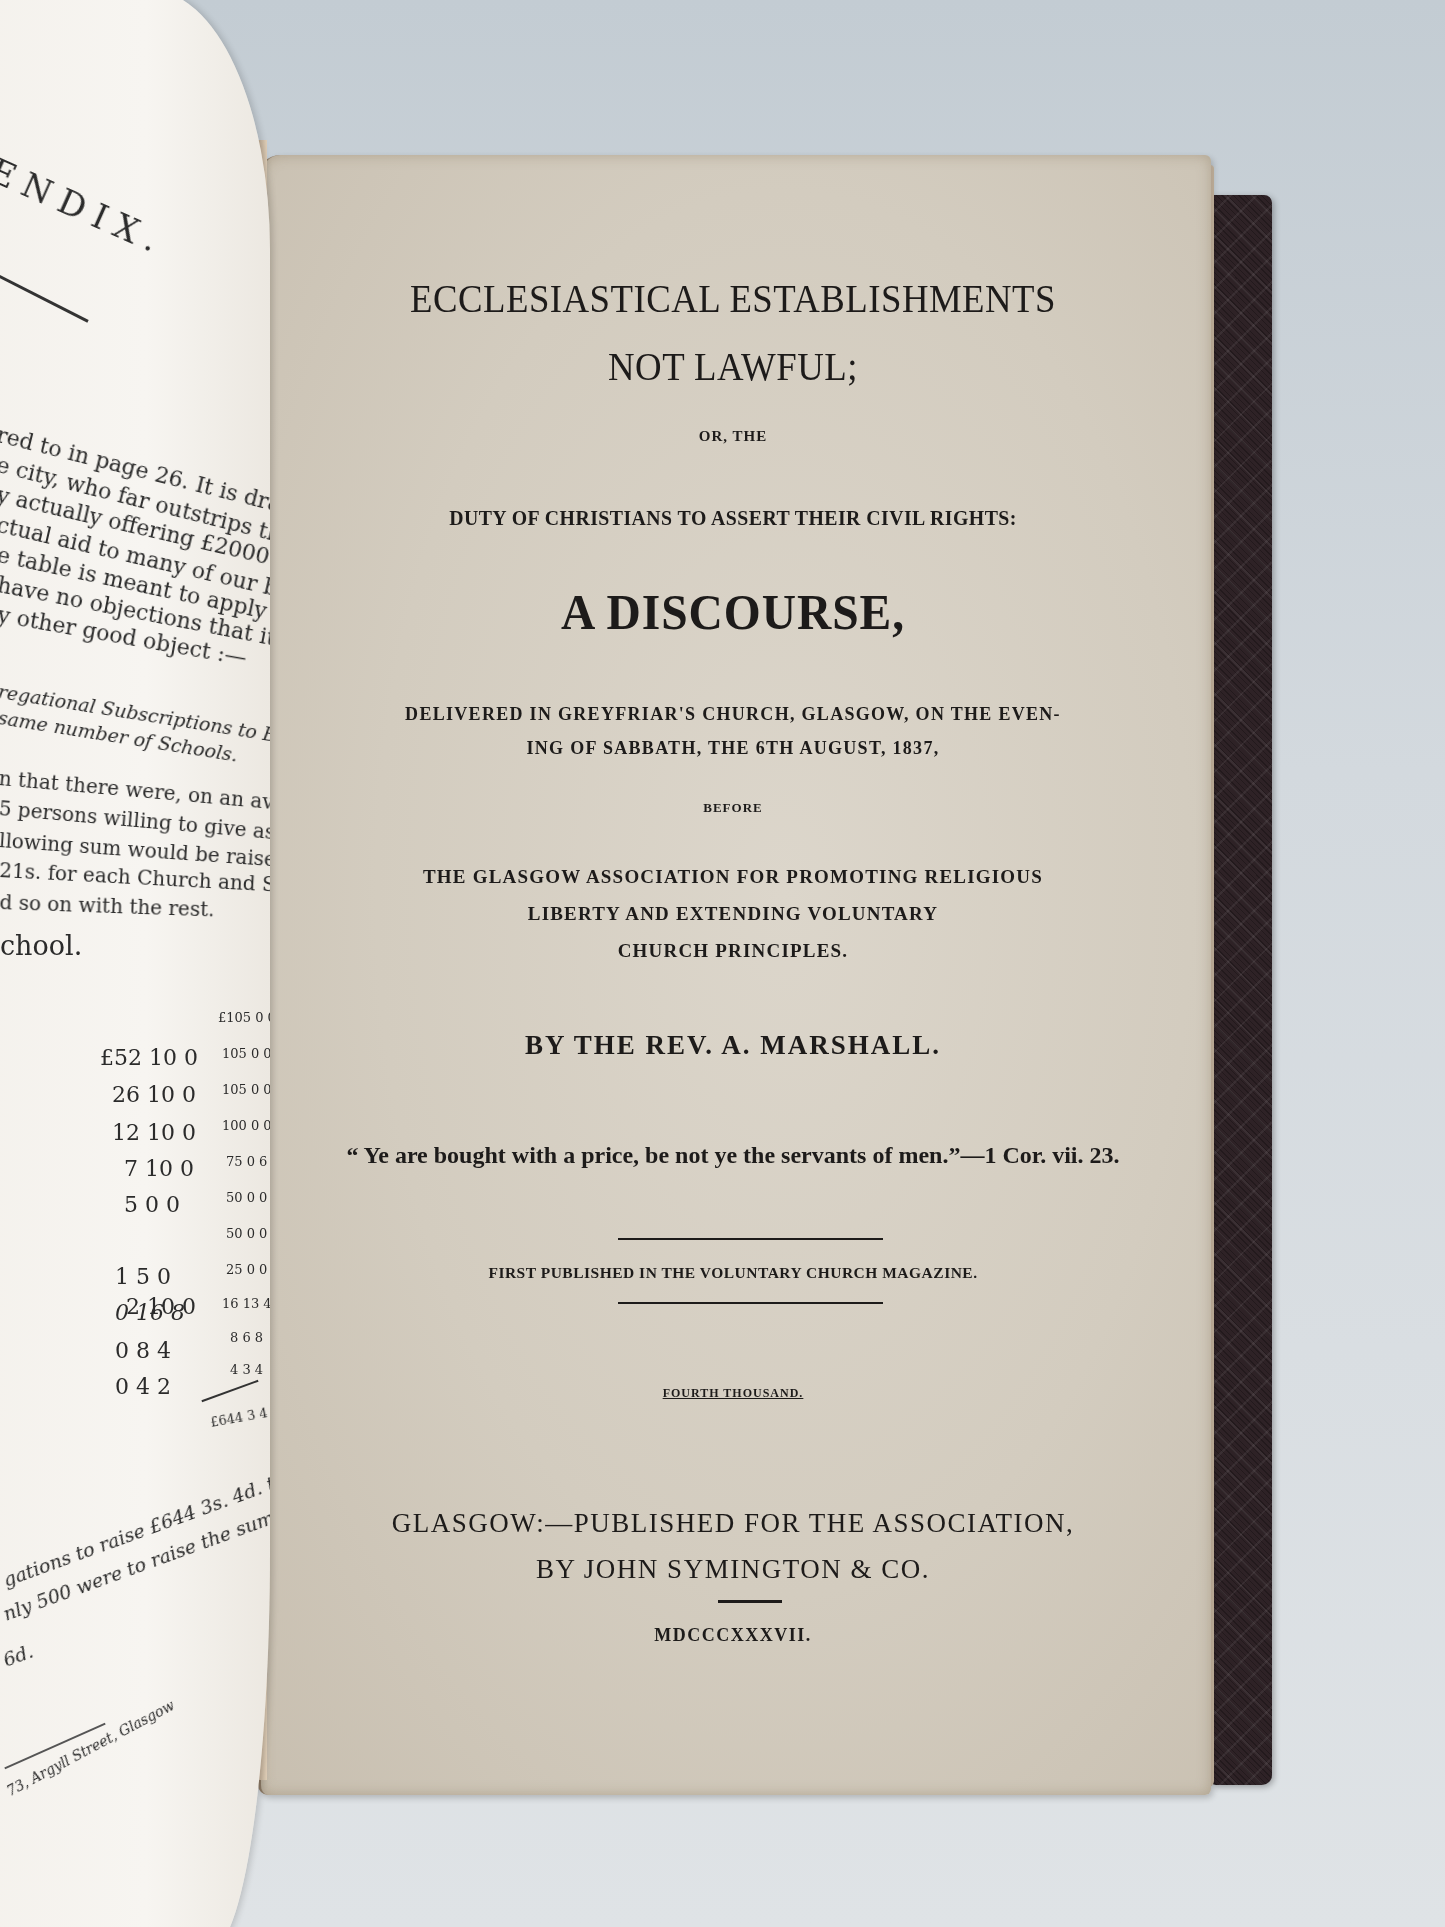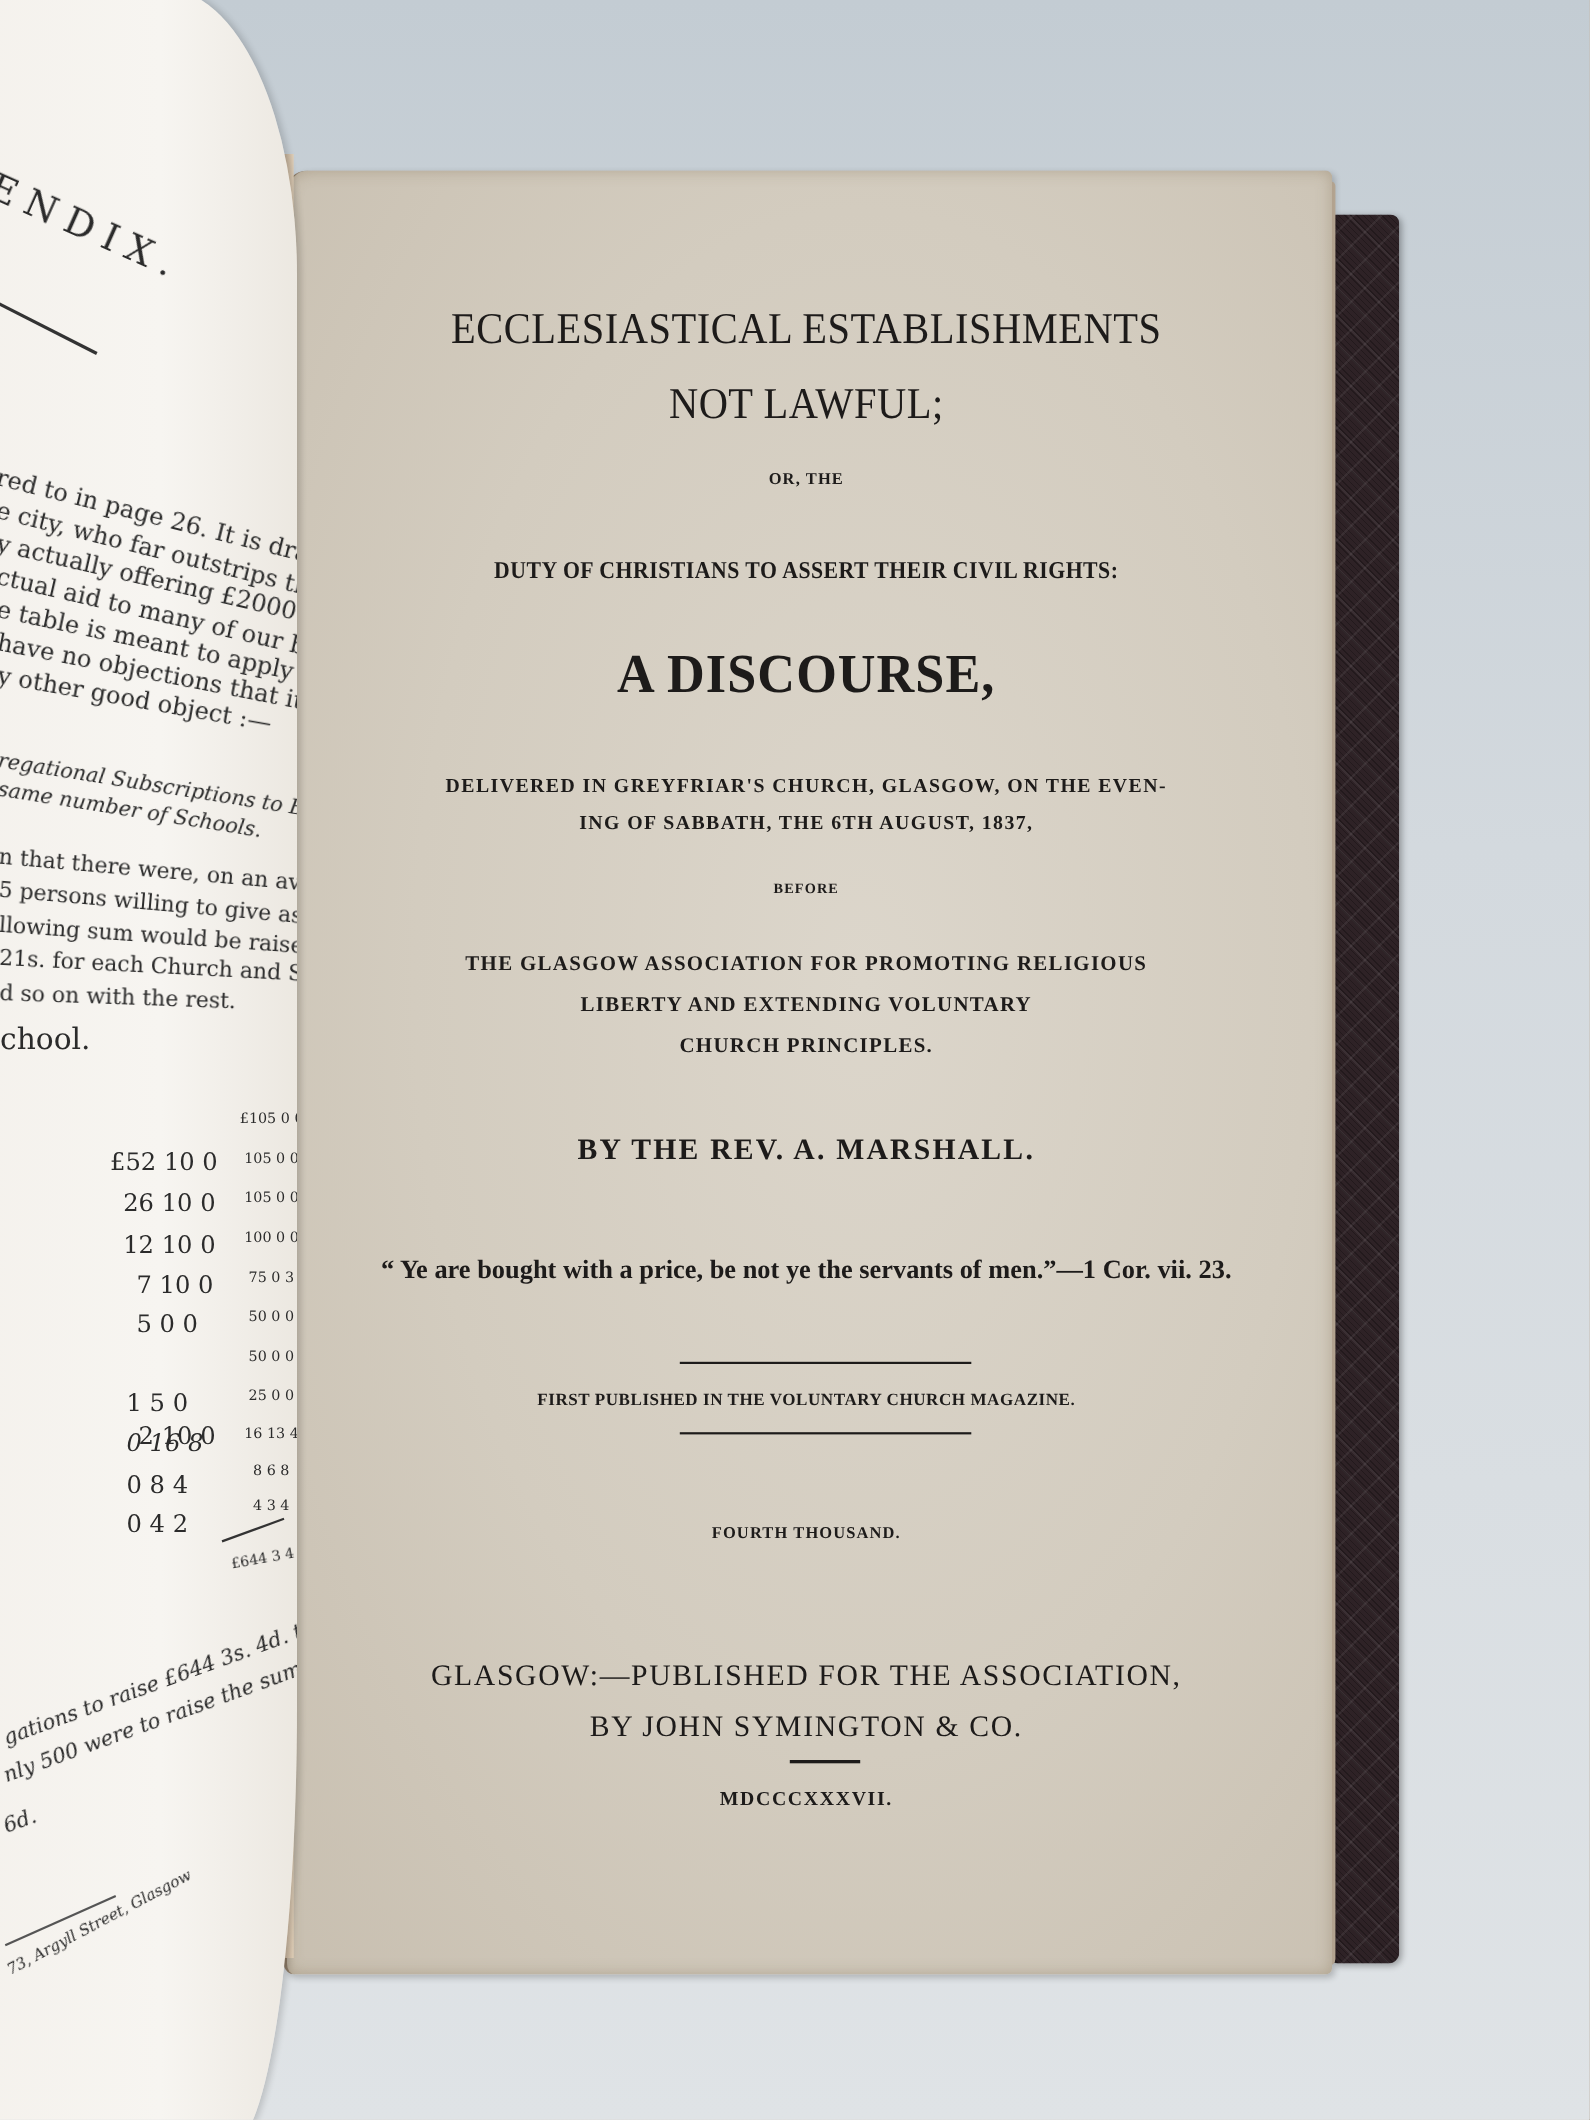--- a/index.html
+++ b/index.html
@@ -90,21 +90,21 @@
 <div class="tp t-assoc" style="top:858px;">THE GLASGOW ASSOCIATION FOR PROMOTING RELIGIOUS</div>
 <div class="tp t-assoc" style="top:895px;">LIBERTY AND EXTENDING VOLUNTARY</div>
 <div class="tp t-assoc" style="top:932px;">CHURCH PRINCIPLES.</div>
 <div class="tp t-author" style="top:1030px;">BY THE REV. A. MARSHALL.</div>
 <div class="tp t-quote" style="top:1142px;">“ Ye are bought with a price, be not ye the servants of men.”—1 Cor. vii. 23.</div>
 
 <div class="rule" style="left:618px; top:1238px; width:265px;"></div>
 <div class="tp t-first" style="top:1264px;">FIRST PUBLISHED IN THE VOLUNTARY CHURCH MAGAZINE.</div>
 <div class="rule" style="left:618px; top:1302px; width:265px;"></div>
 
-<div class="tp t-small" style="top:1386px; font-size:15px;">FOURTH THOUSAND.</div>
+<div class="tp t-small" style="top:1386px; font-size:12px;text-decoration:underline;">FOURTH THOUSAND.</div>
 <div class="tp t-pub" style="top:1500px;">GLASGOW:—PUBLISHED FOR THE ASSOCIATION,</div>
 <div class="tp t-pub" style="top:1546px;">BY JOHN SYMINGTON &amp; CO.</div>
 <div class="rule" style="left:718px; top:1600px; width:64px; height:3px;"></div>
 <div class="tp t-year" style="top:1625px;">MDCCCXXXVII.</div>
 
 <div class="left-gutter"></div>
 <div class="left-page">
   <div class="lp-text lp-heading">ENDIX.</div>
   <div class="lp-rule"></div>
 
@@ -134,21 +134,21 @@
   <div class="lp-num" style="left:155px; top:1304px;margin-left:11px;">2 10 0</div>
   <div class="lp-num" style="left:155px; top:1274px;">1 5 0</div>
   <div class="lp-num" style="left:155px; top:1310px;font-style:italic;">0 16 8</div>
   <div class="lp-num" style="left:155px; top:1348px;">0 8 4</div>
   <div class="lp-num" style="left:155px; top:1384px;">0 4 2</div>
 
   <div class="lp-num lp-small" style="left:258px; top:1020px;">£105 0 0</div>
   <div class="lp-num lp-small" style="left:262px; top:1056px;">105 0 0</div>
   <div class="lp-num lp-small" style="left:262px; top:1092px;">105 0 0</div>
   <div class="lp-num lp-small" style="left:262px; top:1128px;">100 0 0</div>
-  <div class="lp-num lp-small" style="left:266px; top:1164px;">75 0 3</div>
+  <div class="lp-num lp-small" style="left:266px; top:1164px;">75 0 6</div>
   <div class="lp-num lp-small" style="left:266px; top:1200px;">50 0 0</div>
   <div class="lp-num lp-small" style="left:266px; top:1236px;">50 0 0</div>
   <div class="lp-num lp-small" style="left:266px; top:1272px;">25 0 0</div>
   <div class="lp-num lp-small" style="left:262px; top:1306px;">16 13 4</div>
   <div class="lp-num lp-small" style="left:270px; top:1340px;">8 6 8</div>
   <div class="lp-num lp-small" style="left:270px; top:1372px;">4 3 4</div>
   <div style="position:absolute; left:240px; top:1400px; width:60px; height:2px; background:#333; transform:rotate(-20deg);"></div>
   <div class="lp-num lp-small" style="left:250px; top:1420px; transform:rotate(-10deg);">£644 3 4</div>
 
   <div class="lp-text lp-line lp-italic" style="left:40px; top:1580px; font-size:19px; transform:rotate(-20deg);">gations to raise £644 3s. 4d. this</div>

